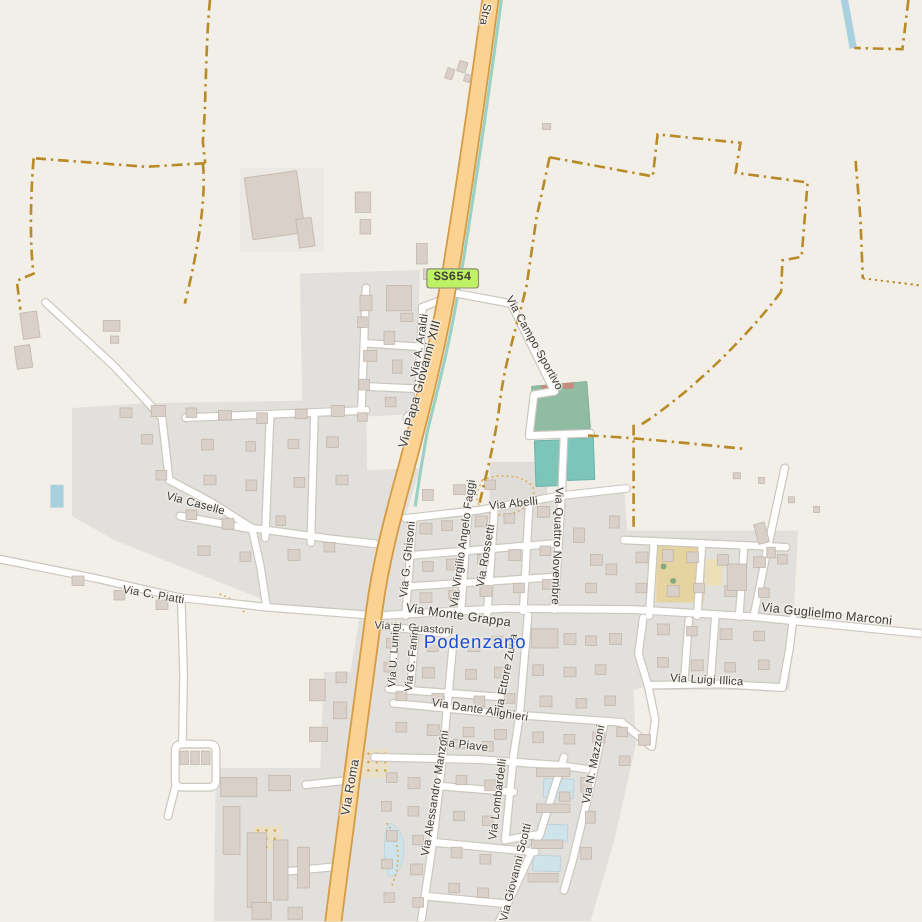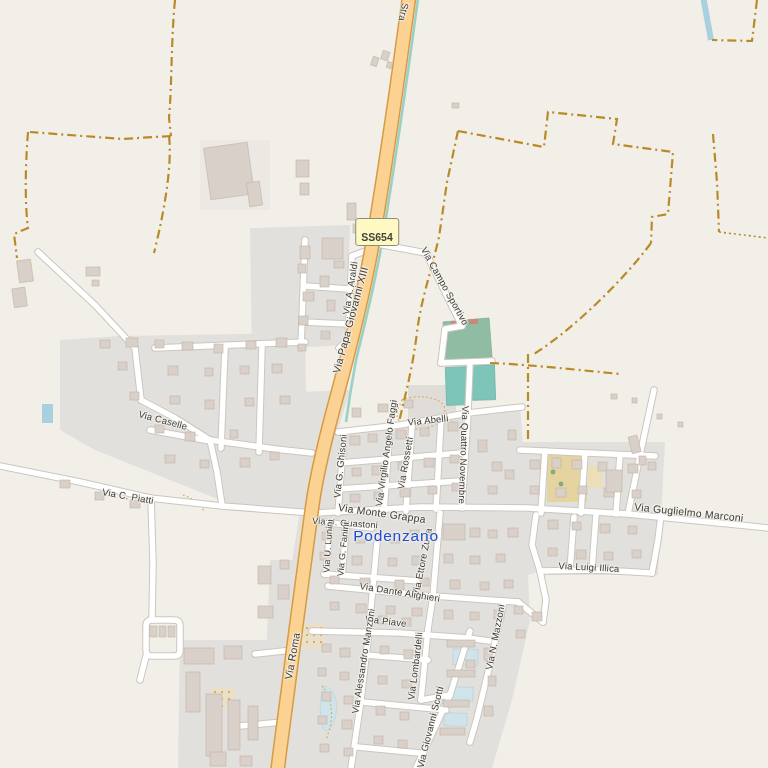--- a/index.html
+++ b/index.html
@@ -15,22 +15,22 @@
     transform:translate(-50%,-50%) rotate(var(--r,0deg));
     pointer-events:none;
   }
   .lbl-big{font-size:10.5px;}
   .lbl-town{
     font-size:15.5px;color:#1d4ed8;letter-spacing:.8px;
     text-shadow:0 0 3px #f2efe9,0 0 3px #f2efe9,1px 1px 2px #f2efe9,-1px -1px 2px #f2efe9;
   }
   .shield{
     position:absolute;transform:translate(-50%,-50%);
-    background:#fef9c3;border:1.5px solid #8d8d7b;border-radius:3px;
-    padding:12px 5px 2px 5px;font-size:10.5px;font-weight:bold;color:#44443a;
+    background:#bef264;border:1.5px solid #8d8d7b;border-radius:3px;
+    padding:1px 5px 2px 5px;font-size:10.5px;font-weight:bold;color:#44443a;font-family:Liberation Mono, monospace;
   }
 </style>
 </head>
 <body>
 
 <div class="map">
 
   <svg width="768" height="768" viewBox="0 0 768 768">
 
     <rect x="0" y="0" width="768" height="768" fill="#f2efe9"></rect>

